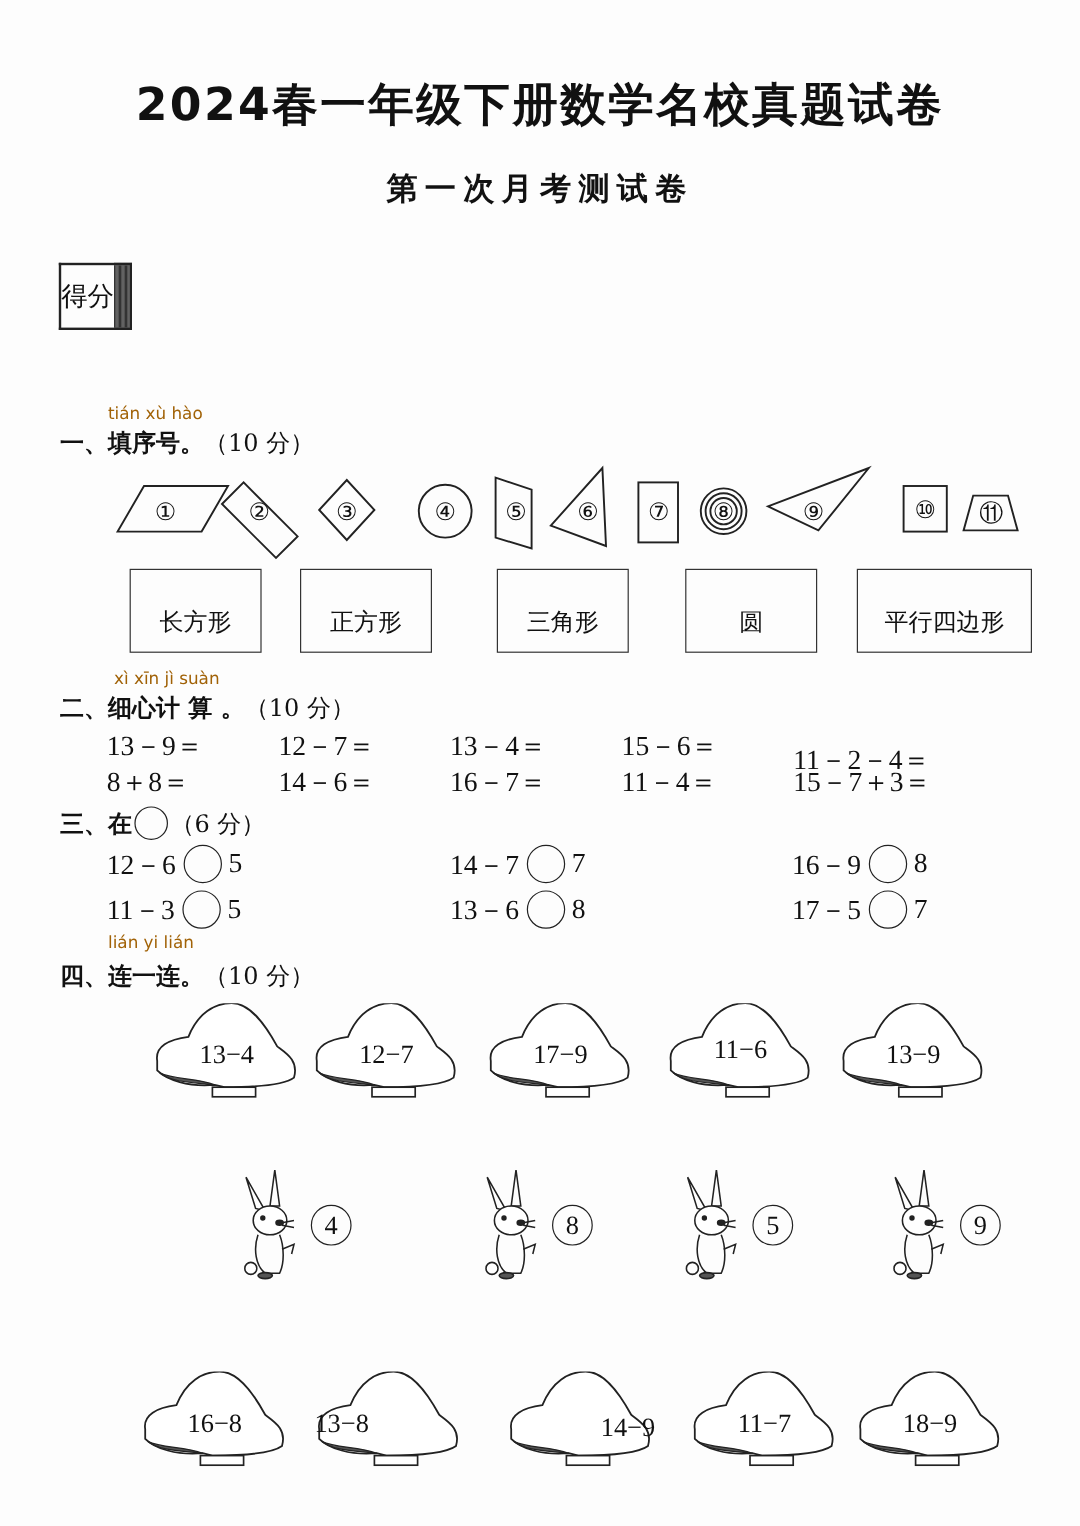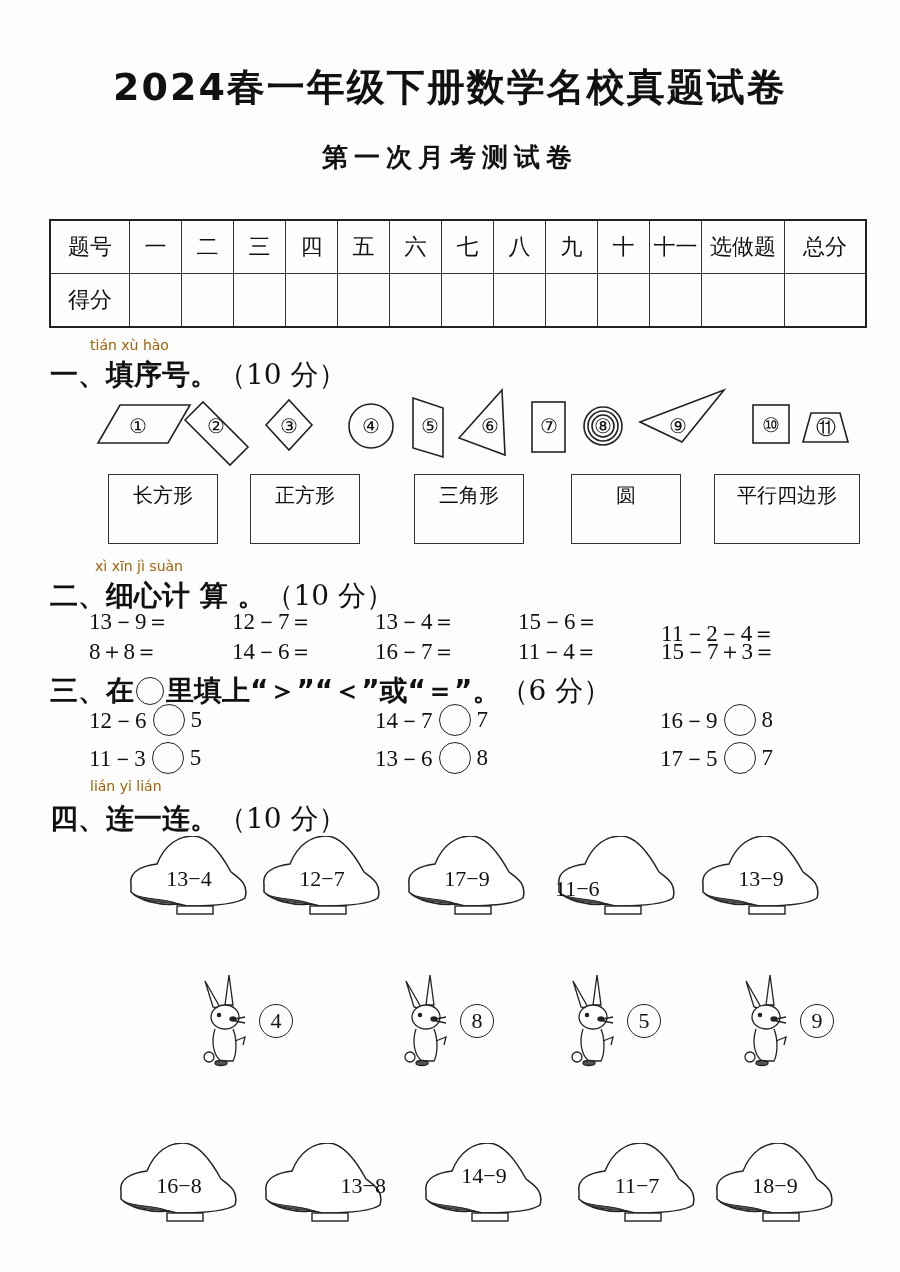--- a/index.html
+++ b/index.html
@@ -17,60 +17,44 @@
 
   table.score {
     position: absolute; left: 49px; top: 219px; border-collapse: collapse;
     border: 2px solid #222;
   }
   table.score td {
     border: 1px solid #333; height: 52px; text-align: center; font-size: 22px;
     font-family: "DejaVu Serif", serif; padding: 0;
   }
   .pinyin { font-family: "DejaVu Sans", sans-serif; font-size: 14px; color: #a16207; }
-  .sec { font-family: "DejaVu Sans", sans-serif; font-size: 28px; font-weight: bold; }
+  .sec { font-family: "DejaVu Sans", sans-serif; font-size: 20px; font-weight: bold; }
   .sec .pts { font-weight: normal; font-family: "DejaVu Serif", serif; }
   .eq { font-family: "Liberation Serif", "DejaVu Serif", serif; font-size: 23px; }
   .namebox {
     border: 1.5px solid #333; height: 70px; box-sizing: border-box;
-    font-family: "DejaVu Serif", serif; font-size: 20px; text-align: center; padding-top: 7px;
+    font-family: "DejaVu Serif", serif; font-size: 20px; text-align: center; padding-top: 30px;
   }
   .cmp { display: flex; align-items: center; font-family: "Liberation Serif", serif; font-size: 23px; }
   .cmp .circle { width: 32px; height: 32px; border: 1.6px solid #222; border-radius: 50%; margin: 0 6px; box-sizing: border-box; }
   .num-circle {
     width: 34px; height: 34px; border: 1.6px solid #222; border-radius: 50%;
     display: flex; align-items: center; justify-content: center;
     font-family: "Liberation Serif", serif; font-size: 22px; box-sizing: border-box;
   }
   .mush-label { font-family: "Liberation Serif", serif; font-size: 22px; }
 </style>
 </head>
 <body>
 
 <div class="abs title" id="title1">2024春一年级下册数学名校真题试卷</div>
 <div class="abs title" id="title2">第一次月考测试卷</div>
 
 <table class="score">
   <tbody>
-      <tr>
-    <td style="width:78px">题号</td>
-    <td style="width:51px">一</td>
-    <td style="width:51px">二</td>
-    <td style="width:51px">三</td>
-    <td style="width:51px">四</td>
-    <td style="width:51px">五</td>
-    <td style="width:51px">六</td>
-    <td style="width:51px">七</td>
-    <td style="width:51px">八</td>
-    <td style="width:51px">九</td>
-    <td style="width:51px">十</td>
-    <td style="width:51px">十一</td>
-    <td style="width:82px">选做题</td>
-    <td style="width:80px">总分</td>
-  </tr>
   <tr>
     <td>得分</td>
     <td></td>
     <td></td>
     <td></td>
     <td></td>
     <td></td>
     <td></td>
     <td></td>
     <td></td>
@@ -149,21 +133,20 @@
 <div class="abs eq" style="left:661px; top:618px;">11－2－4＝</div>
 <div class="abs eq" style="left:89px; top:636px;">8＋8＝</div>
 <div class="abs eq" style="left:232px; top:636px;">14－6＝</div>
 <div class="abs eq" style="left:375px; top:636px;">16－7＝</div>
 <div class="abs eq" style="left:518px; top:636px;">11－4＝</div>
 <div class="abs eq" style="left:661px; top:636px;">15－7＋3＝</div>
 
 <div class="abs sec" style="left:50px; top:672px; display:flex; align-items:center;">
   <span>三、在</span>
   <span style="display:inline-block; width:26px; height:26px; border:1.6px solid #222; border-radius:50%; margin:0 2px;"></span>
-  <span>里填上“＞”“＜”或“＝”。</span>
     <span class="pts">（6 分）</span>
 </div>
 <div class="abs cmp" style="left:89px; top:704px;">
   <span>12－6</span>
     <span class="circle"></span>
     <span>5</span>
 </div>
 <div class="abs cmp" style="left:375px; top:704px;">
   <span>14－7</span>
     <span class="circle"></span>
@@ -232,21 +215,21 @@
 <div class="abs" style="left:405px; top:836px; width:124px; height:80px;">
   <svg width="124" height="80">
       <use href="#mushroom"></use>
     </svg>
   <div class="abs mush-label" style="left:0; top:30px; width:124px; text-align:center;">17−9</div>
 </div>
 <div class="abs" style="left:555px; top:836px; width:124px; height:80px;">
   <svg width="124" height="80">
       <use href="#mushroom"></use>
     </svg>
-  <div class="abs mush-label" style="left:0; top:40px; width:124px; text-align:left;">11−6</div>
+  <div class="abs mush-label" style="left:0; top:26px; width:124px; text-align:center;">11−6</div>
 </div>
 <div class="abs" style="left:699px; top:836px; width:124px; height:80px;">
   <svg width="124" height="80">
       <use href="#mushroom"></use>
     </svg>
   <div class="abs mush-label" style="left:0; top:30px; width:124px; text-align:center;">13−9</div>
 </div>
 
 <div class="abs" style="left:195px; top:975px; display:flex; align-items:center;">
   <svg width="56" height="92">
@@ -276,27 +259,27 @@
 <div class="abs" style="left:117px; top:1143px; width:124px; height:80px;">
   <svg width="124" height="80">
       <use href="#mushroom"></use>
     </svg>
   <div class="abs mush-label" style="left:0; top:30px; width:124px; text-align:center;">16−8</div>
 </div>
 <div class="abs" style="left:262px; top:1143px; width:124px; height:80px;">
   <svg width="124" height="80">
       <use href="#mushroom"></use>
     </svg>
-  <div class="abs mush-label" style="left:0; top:30px; width:124px; text-align:right;">13−8</div>
+  <div class="abs mush-label" style="left:0; top:30px; width:124px; text-align:left;">13−8</div>
 </div>
 <div class="abs" style="left:422px; top:1143px; width:124px; height:80px;">
   <svg width="124" height="80">
       <use href="#mushroom"></use>
     </svg>
-  <div class="abs mush-label" style="left:0; top:20px; width:124px; text-align:center;">14−9</div>
+  <div class="abs mush-label" style="left:0; top:34px; width:124px; text-align:right;">14−9</div>
 </div>
 <div class="abs" style="left:575px; top:1143px; width:124px; height:80px;">
   <svg width="124" height="80">
       <use href="#mushroom"></use>
     </svg>
   <div class="abs mush-label" style="left:0; top:30px; width:124px; text-align:center;">11−7</div>
 </div>
 <div class="abs" style="left:713px; top:1143px; width:124px; height:80px;">
   <svg width="124" height="80">
       <use href="#mushroom"></use>

